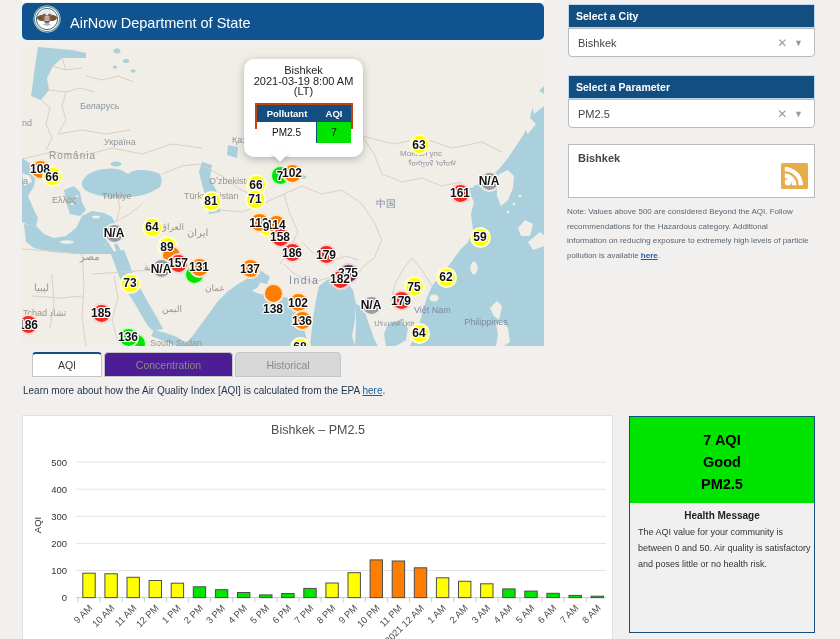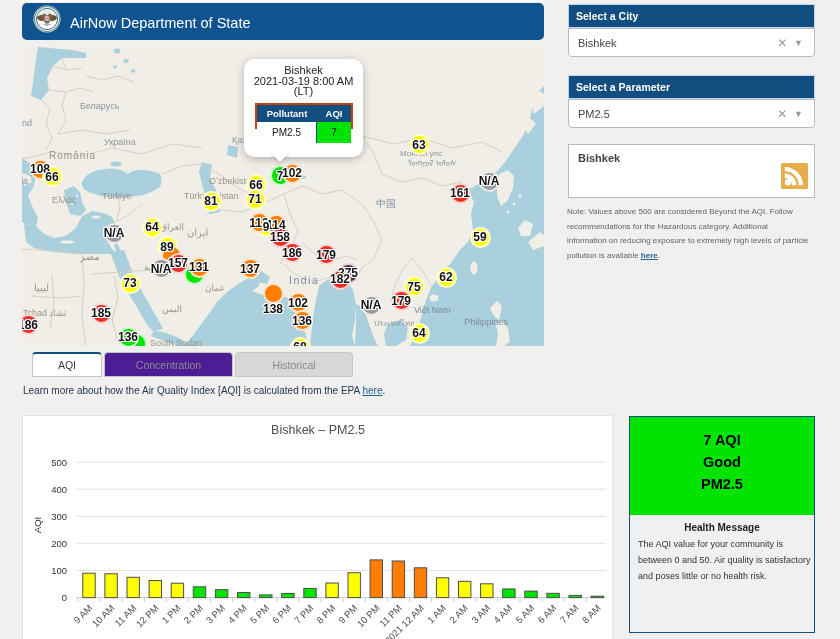--- a/index.html
+++ b/index.html
@@ -278,21 +278,21 @@
 <circle cx="7" cy="19.3" r="3.2" fill="#fff"></circle>
 <path d="M3.8,10.6 a11.6,11.6 0 0 1 11.6,11.6 h-4.3 a7.3,7.3 0 0 0 -7.3,-7.3 Z" fill="#fff"></path>
 <path d="M3.8,4 a18.2,18.2 0 0 1 18.2,18.2 h-4.3 a13.9,13.9 0 0 0 -13.9,-13.9 Z" fill="#fff"></path>
 </svg>
 
 </div>
 <div class="abs" style="left:567px;top:205px;width:258px;font-size:8px;line-height:14.6px;color:#5a6470;">Note: Values above 500 are considered Beyond the AQI. Follow<br>recommendations for the Hazardous category. Additional<br>information on reducing exposure to extremely high levels of particle<br>pollution is available <a style="color:#1a5f9e;font-weight:bold;text-decoration:underline;">here</a>.</div>
 
 <div class="tab" style="left:32px;width:70px;background:#fff;border-top:2.5px solid #134e80;color:#3a3a3a;padding-top:5px;">AQI</div>
 <div class="tab" style="left:104px;width:129px;background:#4c1d95;color:#8a8a8a;">Concentration</div>
-<div class="tab" style="left:235px;width:118px;background:#d7d7d7;color:#8a8a8a;">Historical</div>
+<div class="tab" style="left:235px;width:106px;background:#d7d7d7;color:#8a8a8a;">Historical</div>
 <div class="abs" style="left:23px;top:385px;font-size:10px;color:#24364e;">Learn more about how the Air Quality Index [AQI] is calculated from the EPA <a style="color:#1a5f9e;text-decoration:underline;">here</a>.</div>
 
 <div class="abs" style="left:22px;top:415px;width:591px;height:230px;background:#fff;border:1px solid #e2e2e2;"></div>
 <svg class="abs" width="840" height="639" viewBox="0 0 840 639" style="left:0;top:0;pointer-events:none" font-family="Liberation Sans, sans-serif">
 <line x1="76" y1="597.6" x2="606" y2="597.6" stroke="#e3e3e3" stroke-width="1"></line>
 <text x="67" y="601.1" text-anchor="end" font-size="9.5" fill="#333">0</text>
 <line x1="76" y1="570.5" x2="606" y2="570.5" stroke="#e3e3e3" stroke-width="1"></line>
 <text x="67" y="574.0" text-anchor="end" font-size="9.5" fill="#333">100</text>
 <line x1="76" y1="543.4" x2="606" y2="543.4" stroke="#e3e3e3" stroke-width="1"></line>
 <text x="67" y="546.9" text-anchor="end" font-size="9.5" fill="#333">200</text>
@@ -373,20 +373,20 @@
 <text transform="translate(557.1,608.6) rotate(-45)" text-anchor="end" font-size="9.5" fill="#4d4d4d">6 AM</text>
 <rect x="569.0" y="595.4" width="12.4" height="2.2" fill="#00e400" stroke="#4d4d4d" stroke-width="1"></rect>
 <text transform="translate(579.2,608.6) rotate(-45)" text-anchor="end" font-size="9.5" fill="#4d4d4d">7 AM</text>
 <rect x="591.1" y="596.2" width="12.4" height="1.4" fill="#00e400" stroke="#4d4d4d" stroke-width="1"></rect>
 <text transform="translate(601.3,608.6) rotate(-45)" text-anchor="end" font-size="9.5" fill="#4d4d4d">8 AM</text>
 <text transform="translate(40.5,525) rotate(-90)" text-anchor="middle" font-size="9.5" fill="#333">AQI</text>
 <text x="318" y="434" text-anchor="middle" font-size="12.5" fill="#4d4d4d">Bishkek – PM2.5</text>
 </svg>
 
 <div class="abs" style="left:629px;top:416px;width:186px;height:217px;border:1px solid #134e80;background:#f0f0f0;">
-  <div style="background:#00e400;color:#000;text-align:center;height:98px;padding-top:15px;">
+  <div style="background:#00e400;color:#000;text-align:center;height:86px;padding-top:15px;">
     <div style="font-size:14.5px;font-weight:bold;">7 AQI</div>
     <div style="font-size:14.5px;font-weight:bold;margin-top:6px;">Good</div>
     <div style="font-size:14.5px;font-weight:bold;margin-top:6px;">PM2.5</div>
   </div>
   <div style="text-align:center;font-size:10px;font-weight:bold;color:#222;margin-top:7px;">Health Message</div>
   <div style="font-size:9px;color:#333;line-height:15.8px;padding:4px 0 0 8px;">The AQI value for your community is<br>between 0 and 50. Air quality is satisfactory<br>and poses little or no health risk.</div>
 </div>
 
 </body></html>

